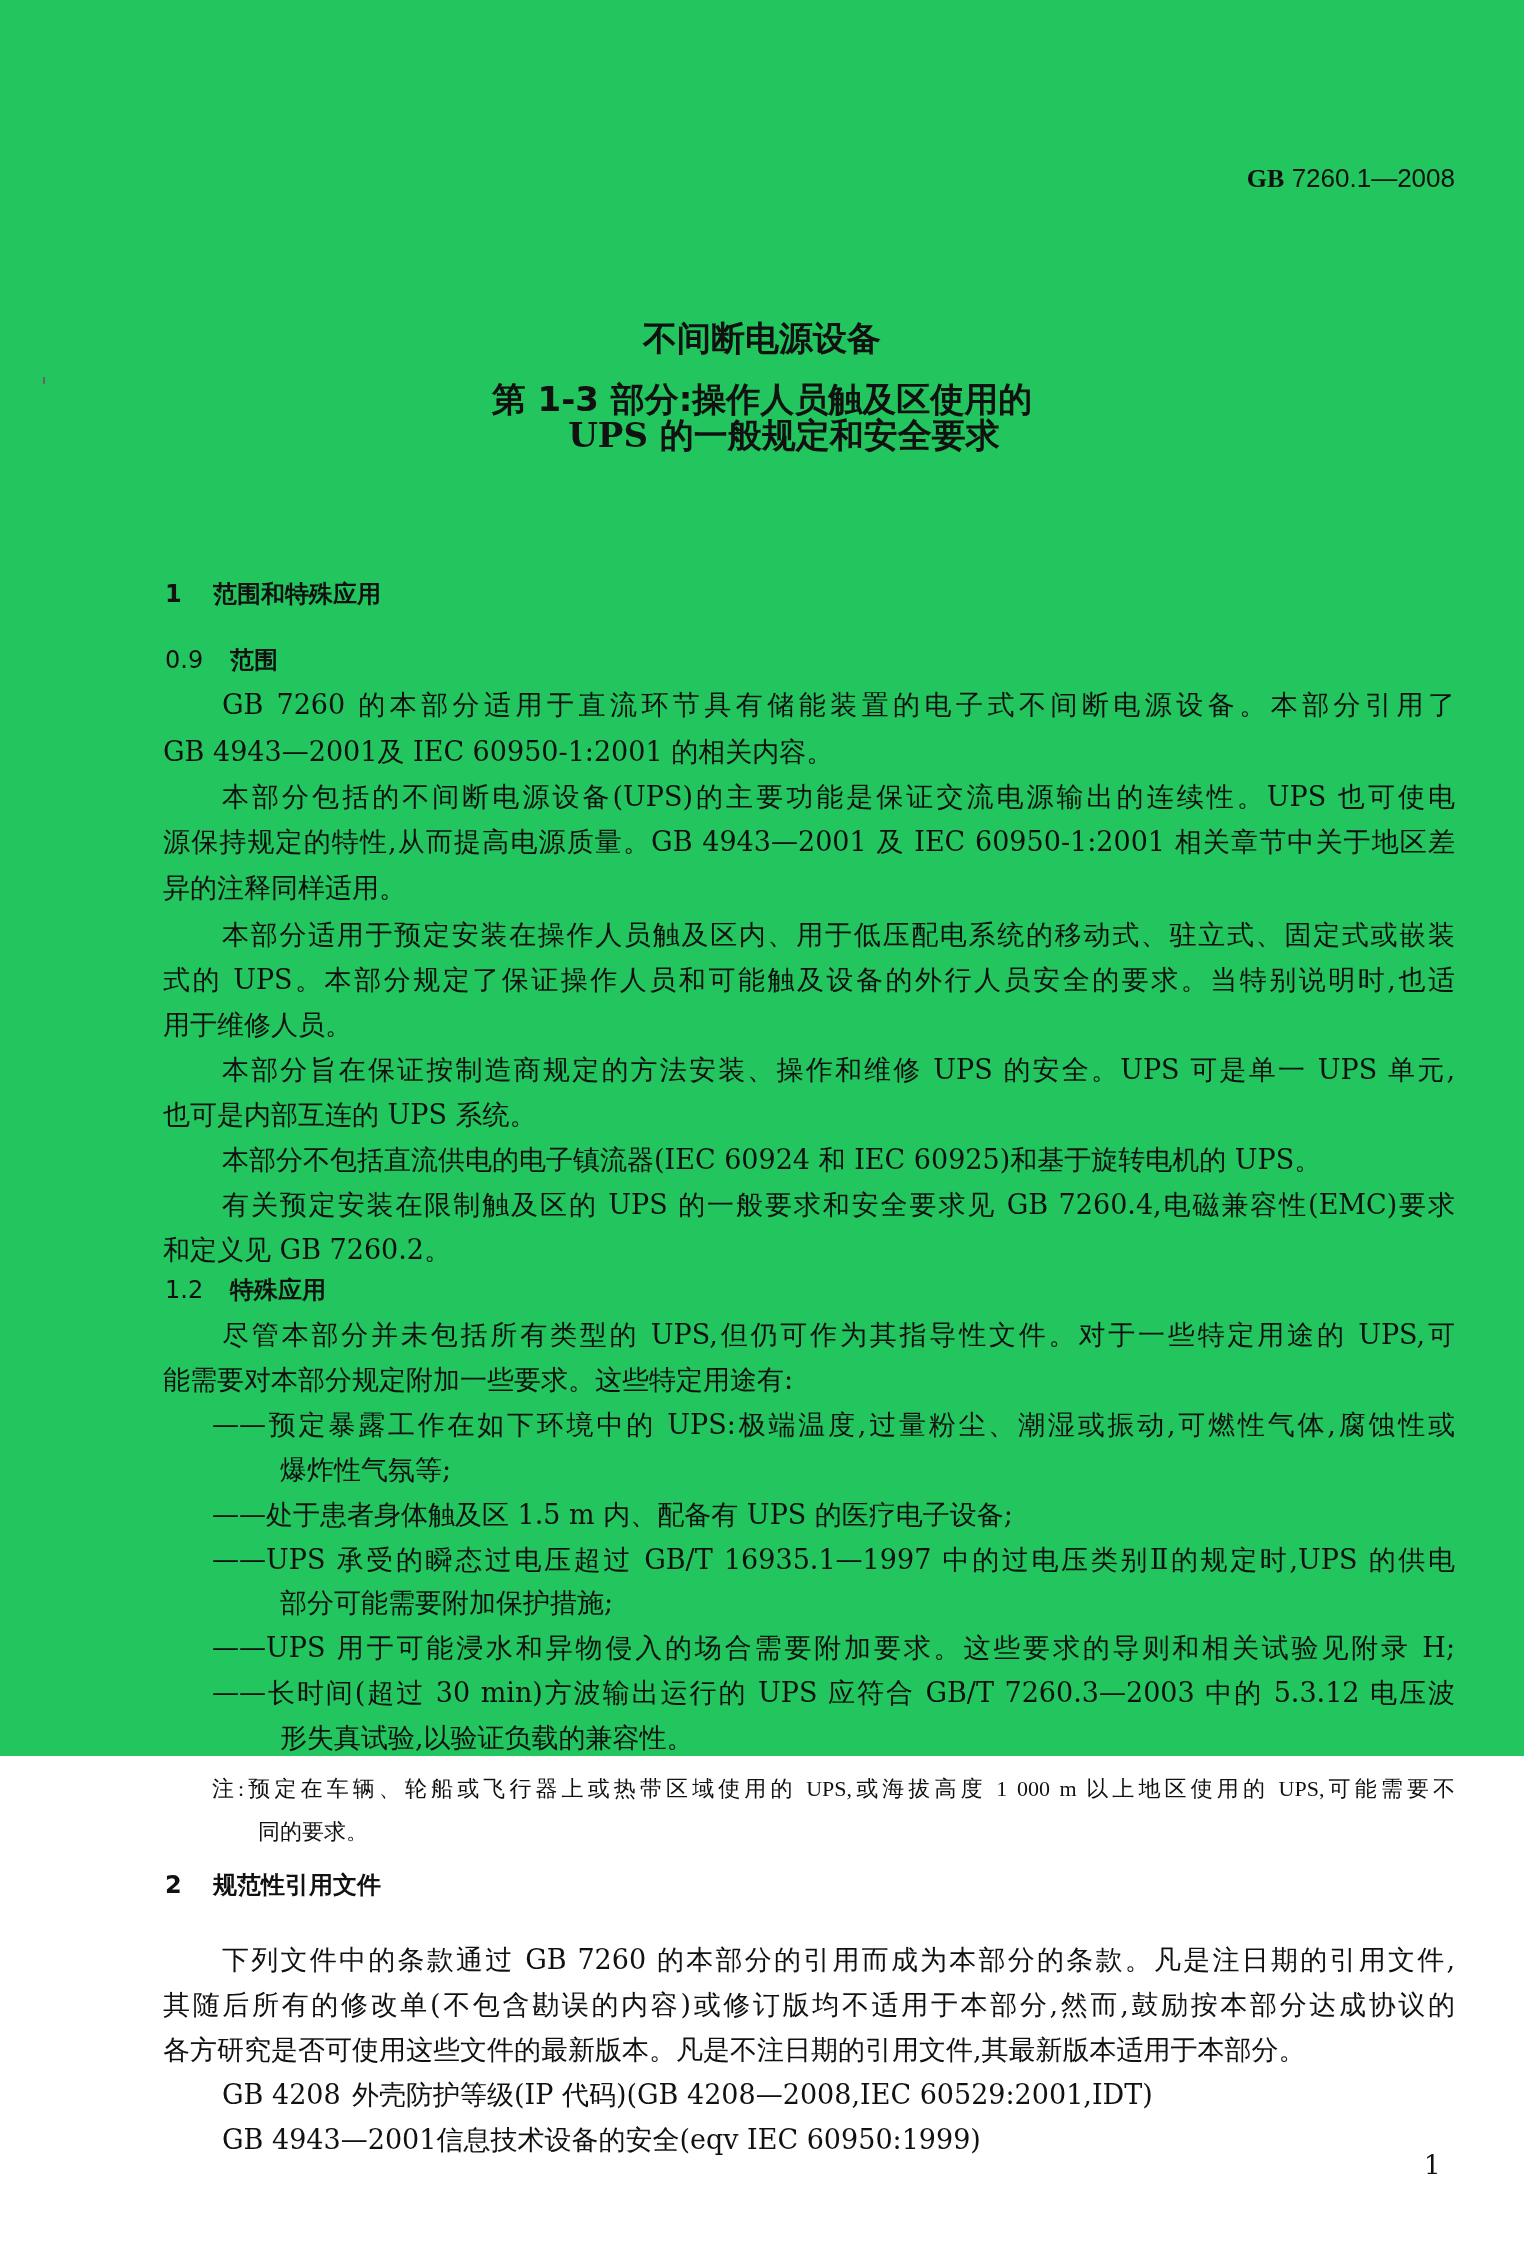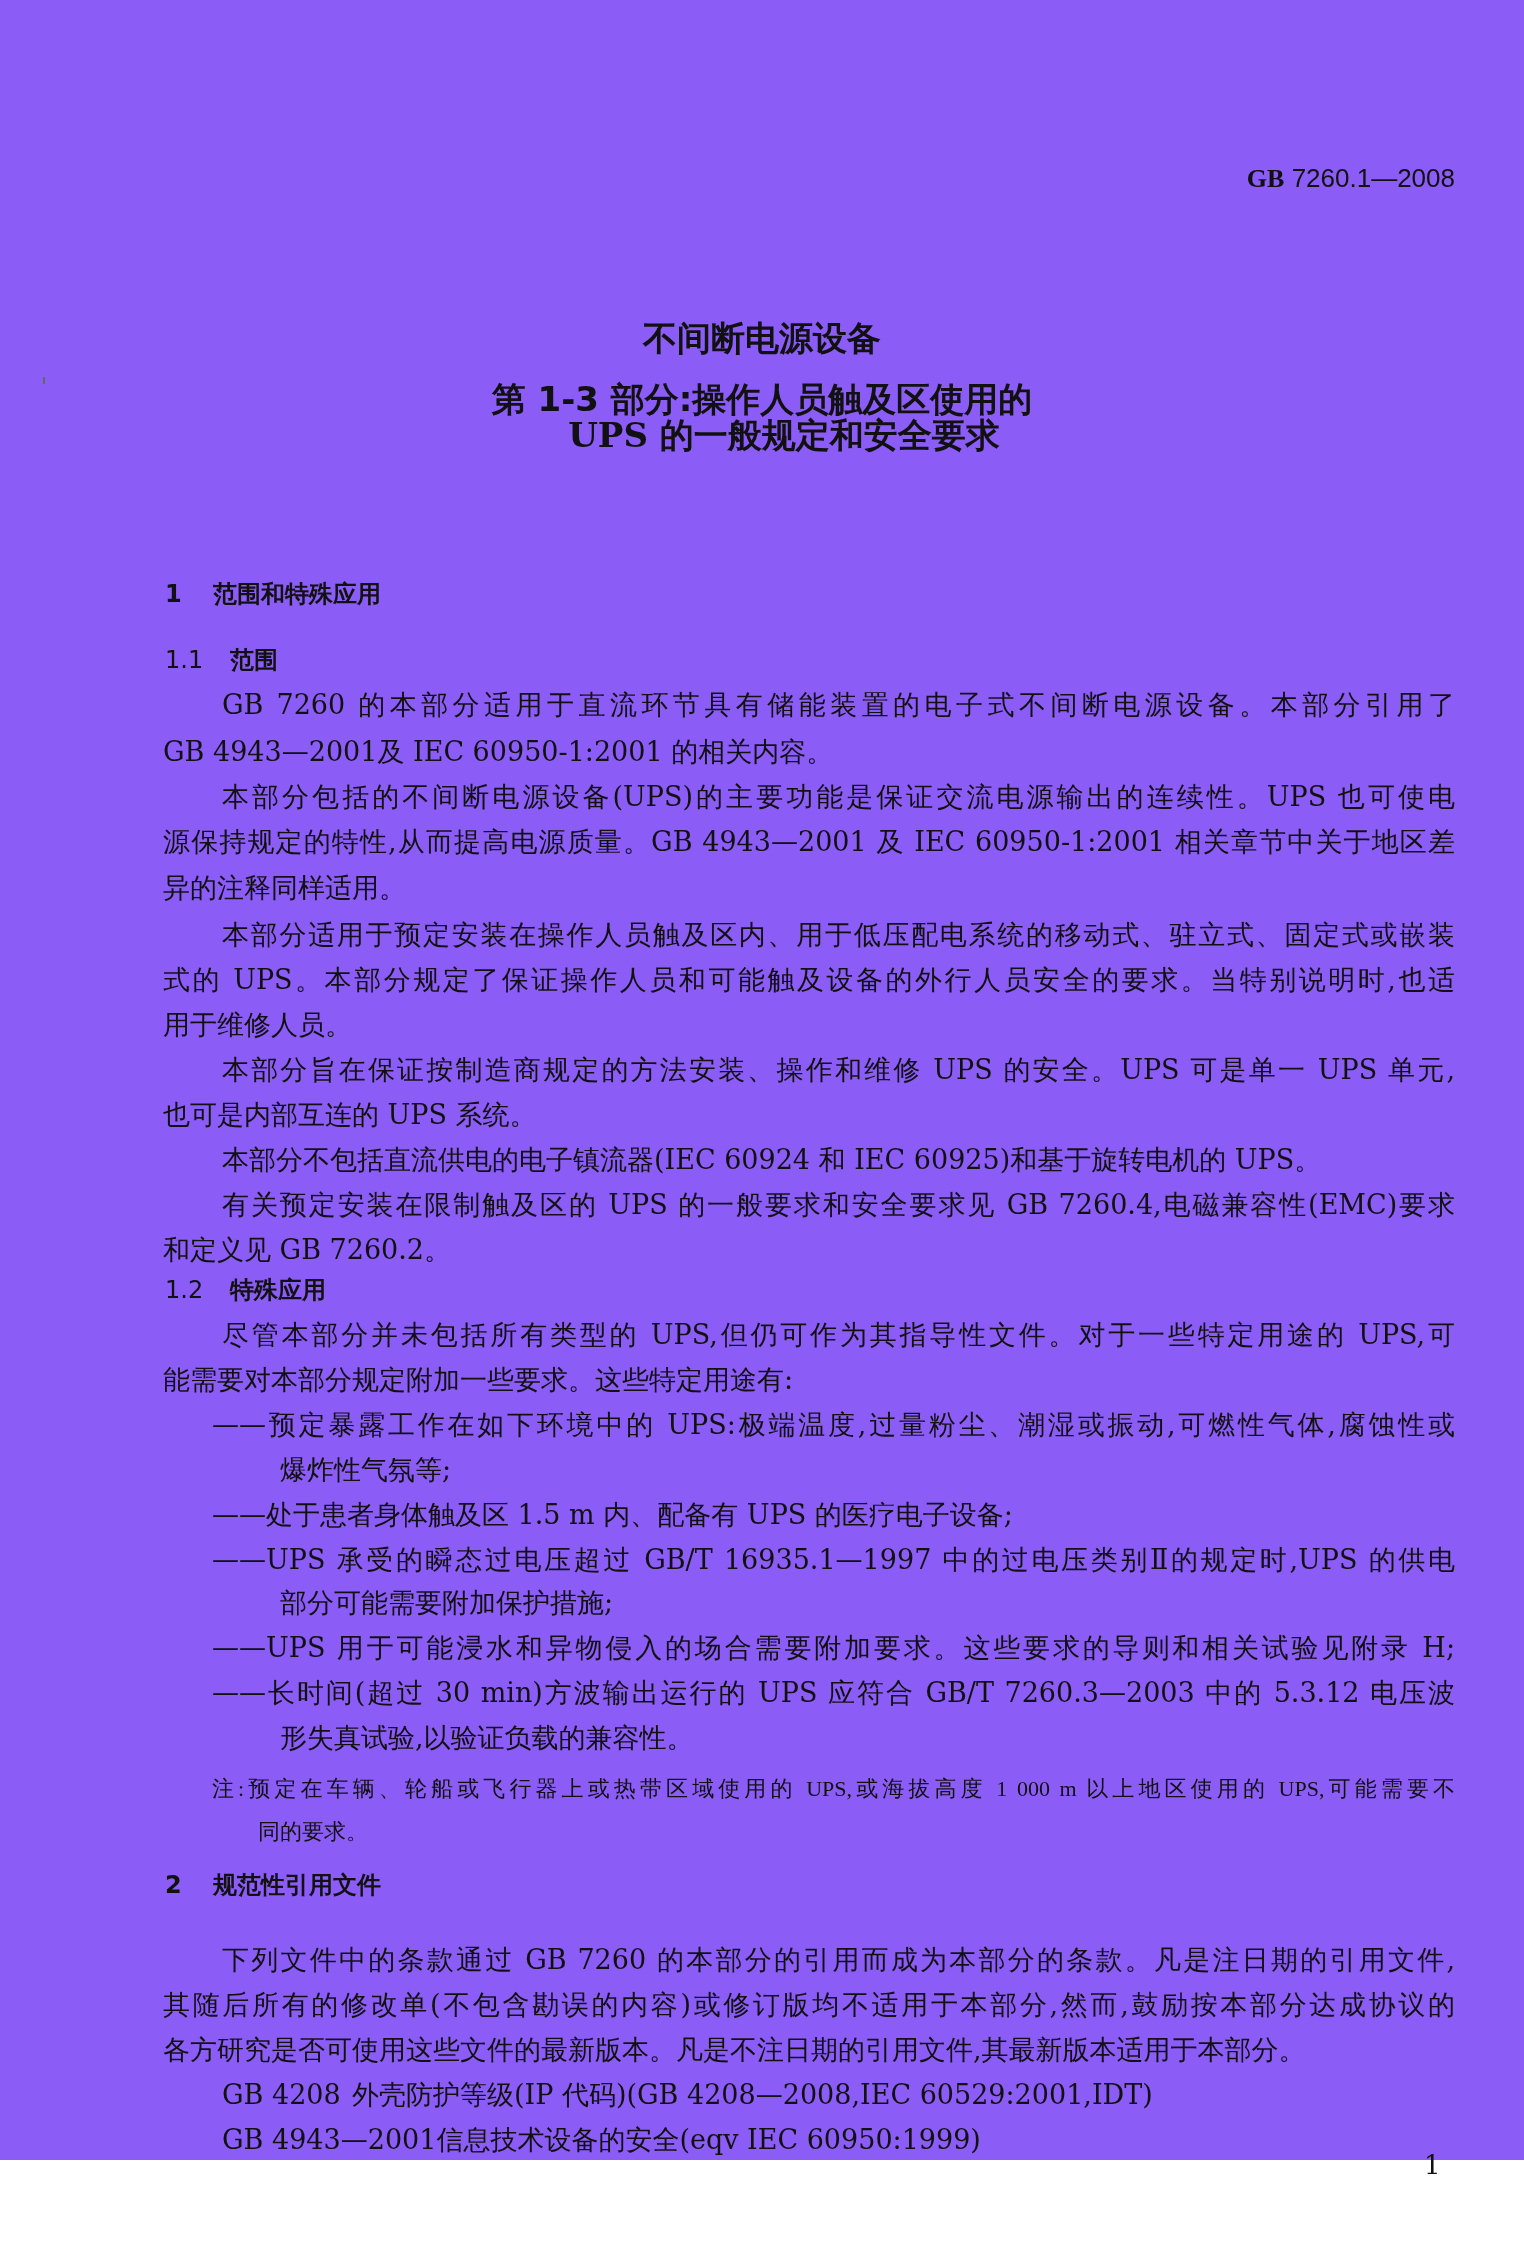--- a/index.html
+++ b/index.html
@@ -1,18 +1,18 @@
 <!DOCTYPE html>
 <html><head>
 <meta charset="utf-8">
 <style>
   html, body { margin: 0; padding: 0; background: #ffffff; }
   body { width: 1524px; height: 2244px; position: relative; overflow: hidden;
          font-family: "DejaVu Serif", "Liberation Serif", serif; color: #111; }
-  .page { position: absolute; left: 0; top: 0; width: 1524px; height: 2160px; background: #8b5cf6; }
+  .page { position: absolute; left: 0; top: 0; width: 1524px; height: 1756px; background: #22c55e; }
   .ln { position: absolute; white-space: nowrap; font-size: 27px; line-height: 40px; }
   .just { left: 163px; width: 1292px; text-align: justify; text-align-last: justify; }
   .indent { left: 222px; width: 1233px; }
   .plain { left: 163px; }
   .plain-indent { left: 222px; }
   .dash-item { left: 212px; width: 1243px; }
   .dash-cont { left: 280px; }
   .hdr { position: absolute; right: 69px; top: 163px; font-family: "Liberation Sans", "DejaVu Sans", sans-serif; font-size: 26px; font-weight: normal; }
   .hdr b { font-family: "Liberation Serif", serif; font-weight: bold; }
   .title { position: absolute; left: 0; width: 1524px; text-align: center; font-family: "DejaVu Sans", sans-serif; font-weight: bold; font-size: 34px; line-height: 50px; }
@@ -39,21 +39,21 @@
 
   <div class="title" style="top:313px">不间断电源设备</div>
   <div class="title" style="top:374px">第 1-3 部分:操作人员触及区使用的</div>
   <div class="title" style="top:410px; font-family:'DejaVu Serif', serif;padding-left:22px;">UPS 的一般规定和安全要求</div>
 
   <div class="h1" style="top:576px">
     <span class="num">1</span><span>范围和特殊应用</span>
   </div>
 
   <div class="h1 h2" style="top:642px">
-    <span class="num">1.1</span><span>范围</span>
+    <span class="num">0.9</span><span>范围</span>
   </div>
 
   <div class="ln indent" style="top:685px; text-align:justify; text-align-last:justify;">GB 7260 的本部分适用于直流环节具有储能装置的电子式不间断电源设备。本部分引用了</div>
   <div class="ln plain" style="top:732px">GB 4943—2001及 IEC 60950-1:2001 的相关内容。</div>
   <div class="ln indent" style="top:777px; text-align:justify; text-align-last:justify;">本部分包括的不间断电源设备(UPS)的主要功能是保证交流电源输出的连续性。UPS 也可使电</div>
   <div class="ln just" style="top:822px">源保持规定的特性,从而提高电源质量。GB 4943—2001 及 IEC 60950-1:2001 相关章节中关于地区差</div>
   <div class="ln plain" style="top:868px">异的注释同样适用。</div>
   <div class="ln indent" style="top:915px; text-align:justify; text-align-last:justify;">本部分适用于预定安装在操作人员触及区内、用于低压配电系统的移动式、驻立式、固定式或嵌装</div>
   <div class="ln just" style="top:960px">式的 UPS。本部分规定了保证操作人员和可能触及设备的外行人员安全的要求。当特别说明时,也适</div>
   <div class="ln plain" style="top:1005px">用于维修人员。</div>

